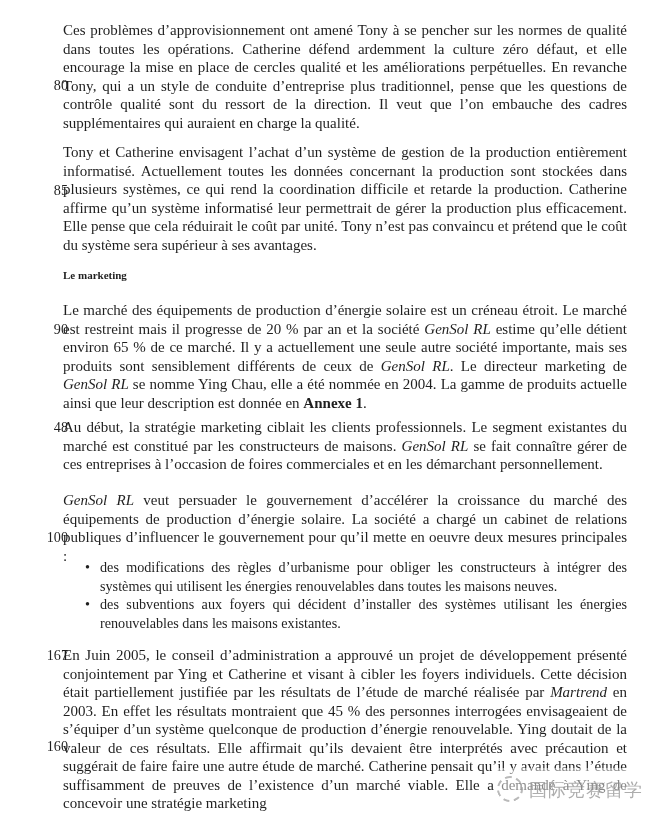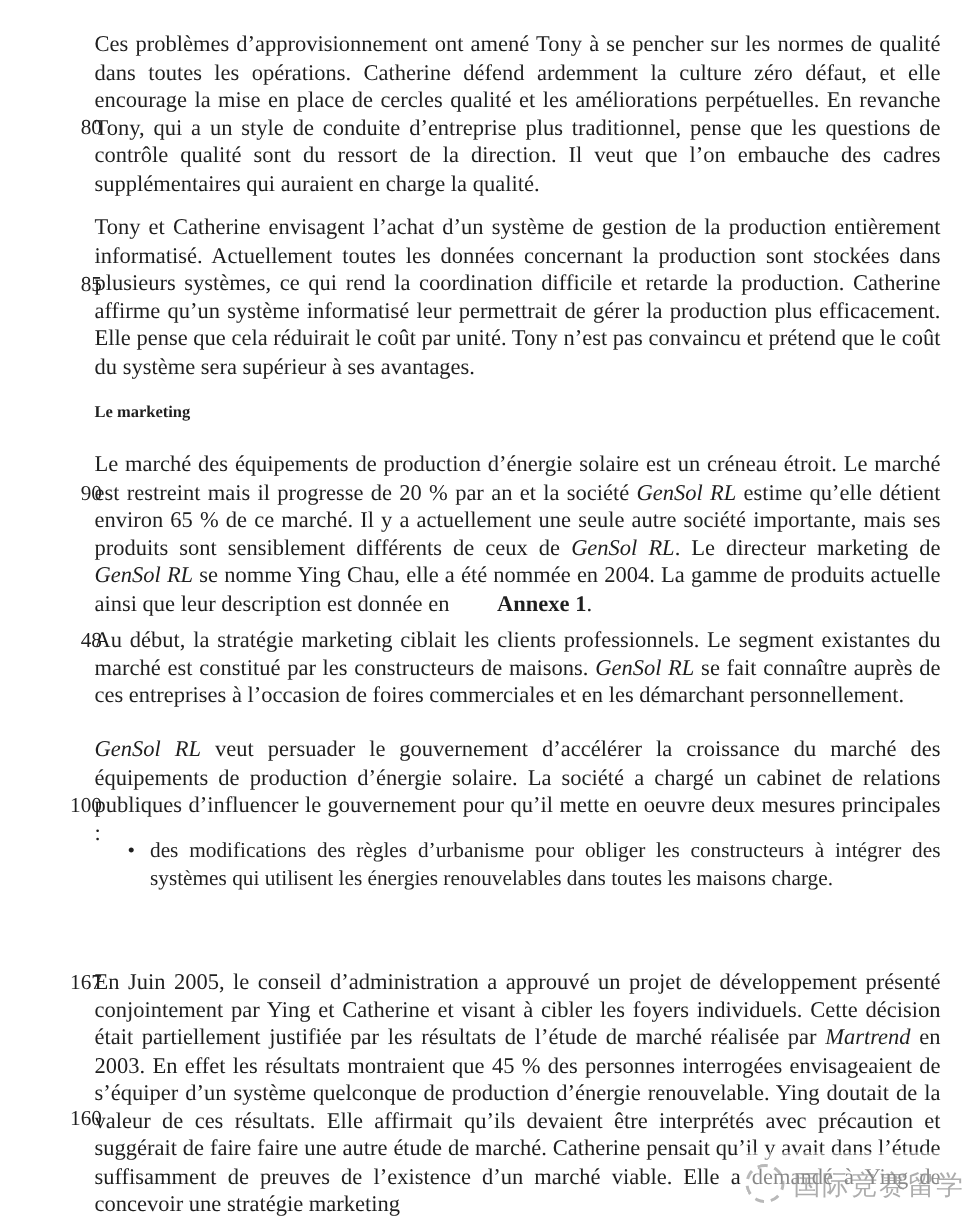--- a/index.html
+++ b/index.html
@@ -80,21 +80,21 @@
     transform: rotate(-20deg);
   }
   .wm-text {
     font-family: "DejaVu Sans", sans-serif;
     font-size: 18px;
     letter-spacing: 1px;
     color: #9f9f9f;
     white-space: nowrap;
   }
   em { }
-  strong { font-weight: bold; margin-left: 28px; }
+  strong { font-weight: bold; }
 </style>
 </head>
 <body>
 
 <div class="page">
 
   <span class="lineno" style="top:76px">80</span>
   <span class="lineno" style="top:181px">85</span>
   <span class="lineno" style="top:320px">90</span>
   <span class="lineno" style="top:418px">48</span>
@@ -103,26 +103,27 @@
   <span class="lineno" style="top:737px">160</span>
 
   <div class="para" style="top:21px"><span>Ces problèmes d’approvisionnement ont amené Tony à se pencher sur les normes de qualité dans toutes les opérations.  Catherine défend ardemment la culture zéro défaut, et elle encourage la mise en place de cercles qualité et les améliorations perpétuelles.  En revanche Tony, qui a un style de conduite d’entreprise plus traditionnel, pense que les questions de contrôle qualité sont du ressort de la direction.  Il veut que l’on embauche des cadres supplémentaires qui auraient en charge la qualité.</span></div>
 
   <div class="para" style="top:143px"><span>Tony et Catherine envisagent l’achat d’un système de gestion de la production entièrement informatisé.  Actuellement toutes les données concernant la production sont stockées dans plusieurs systèmes, ce qui rend la coordination difficile et retarde la production.  Catherine affirme qu’un système informatisé leur permettrait de gérer la production plus efficacement.  Elle pense que cela réduirait le coût par unité.  Tony n’est pas convaincu et prétend que le coût du système sera supérieur à ses avantages.</span></div>
 
   <h3 class="heading" style="top:266px">Le marketing</h3>
 
   <div class="para" style="top:301px"><span>Le marché des équipements de production d’énergie solaire est un créneau étroit.  Le marché est restreint mais il progresse de 20 % par an et la société </span><em>GenSol RL</em><span> estime qu’elle détient environ 65 % de ce marché.  Il y a actuellement une seule autre société importante, mais ses produits sont sensiblement différents de ceux de </span><em>GenSol RL</em><span>.  Le directeur marketing de </span><em>GenSol RL</em><span> se nomme Ying Chau, elle a été nommée en 2004.  La gamme de produits actuelle ainsi que leur description est donnée en </span><strong>Annexe 1</strong><span>.</span></div>
 
-  <div class="para" style="top:418px"><span>Au début, la stratégie marketing ciblait les clients professionnels.  Le segment existantes du marché est constitué par les constructeurs de maisons.  </span><em>GenSol RL</em><span> se fait connaître auprès de ces entreprises à l’occasion de foires commerciales et en les démarchant personnellement.</span></div>
+  <div class="para" style="top:418px"><span>Au début, la stratégie marketing ciblait les clients professionnels.  Le segment existantes du marché est constitué par les constructeurs de maisons.  </span><em>GenSol RL</em><span> se fait connaître gérer de ces entreprises à l’occasion de foires commerciales et en les démarchant personnellement.</span></div>
 
   <div class="para" style="top:491px"><em>GenSol RL</em><span> veut persuader le gouvernement d’accélérer la croissance du marché des équipements de production d’énergie solaire.  La société a chargé un cabinet de relations publiques d’influencer le gouvernement pour qu’il mette en oeuvre deux mesures principales :</span></div>
 
   <div class="bullets" style="top:558px">
-    <div class="bullet-item bullet-marker"><span>des modifications des règles d’urbanisme pour obliger les constructeurs à intégrer des systèmes qui utilisent les énergies renouvelables dans toutes les maisons charge.</span></div>
+    <div class="bullet-item bullet-marker"><span>des modifications des règles d’urbanisme pour obliger les constructeurs à intégrer des systèmes qui utilisent les énergies renouvelables dans toutes les maisons neuves.</span></div>
+    <div class="bullet-item bullet-marker"><span>des subventions aux foyers qui décident d’installer des systèmes utilisant les énergies renouvelables dans les maisons existantes.</span></div>
   </div>
 
   <div class="para" style="top:646px"><span>En Juin 2005, le conseil d’administration a approuvé un projet de développement présenté conjointement par Ying et Catherine et visant à cibler les foyers individuels.  Cette décision était partiellement justifiée par les résultats de l’étude de marché réalisée par </span><em>Martrend</em><span> en 2003.  En effet les résultats montraient que 45 % des personnes interrogées envisageaient de s’équiper d’un système quelconque de production d’énergie renouvelable.  Ying doutait de la valeur de ces résultats.  Elle affirmait qu’ils devaient être interprétés avec précaution et suggérait de faire faire une autre étude de marché.  Catherine pensait qu’il y avait dans l’étude suffisamment de preuves de l’existence d’un marché viable.  Elle a demandé à Ying de concevoir une stratégie marketing</span></div>
 
   <div class="watermark">
     <span class="wm-logo"></span>
     <span class="wm-text">国际竞赛留学</span>
   </div>
 
 </div>

